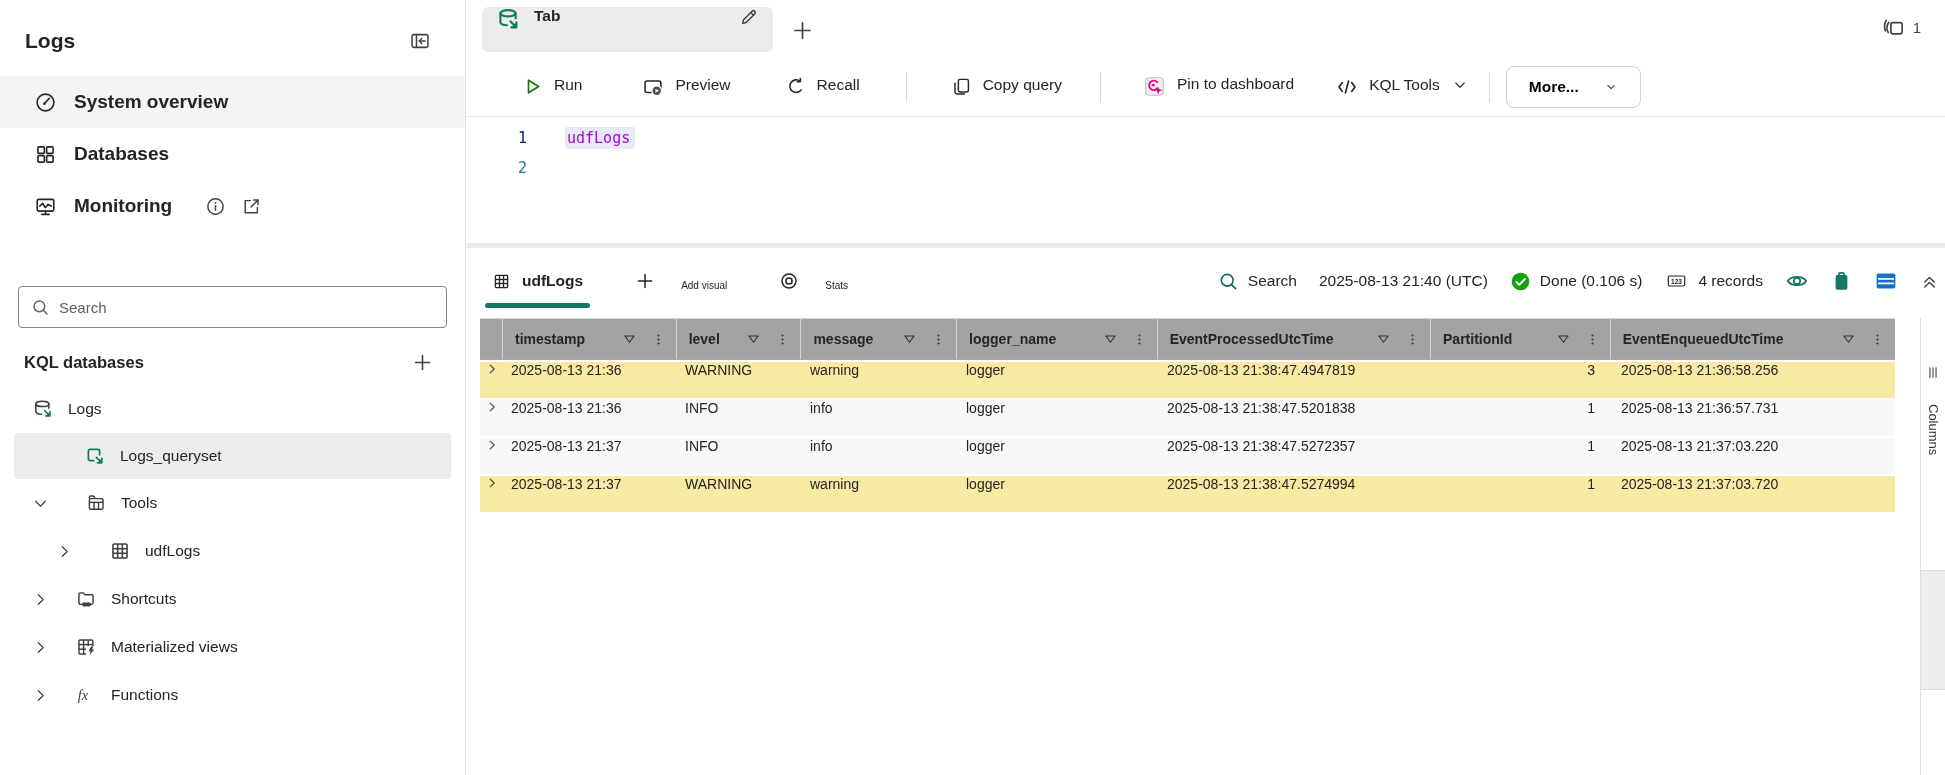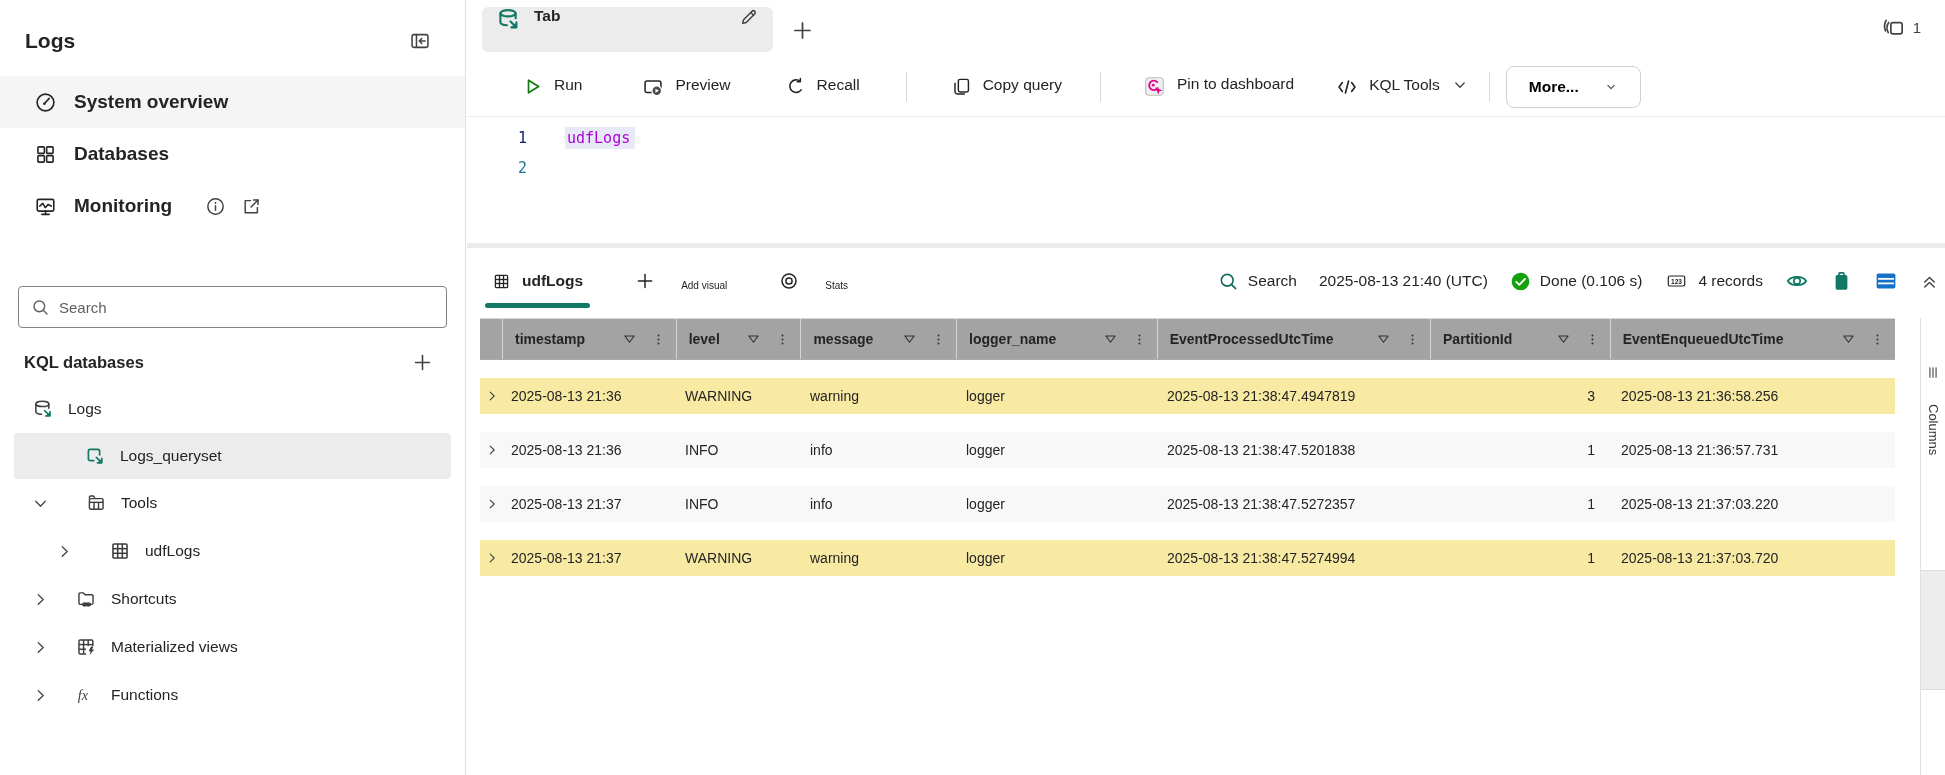--- a/index.html
+++ b/index.html
@@ -77,21 +77,21 @@
   .res-ic{color:var(--accent-teal);background:none;border:none;cursor:pointer;display:flex;padding:0}
 
   .grid-region{position:absolute;left:0;right:0;top:318px;bottom:0}
   .grid{position:absolute;left:13px;top:0;width:1415px}
   .grid-head{display:flex;height:42px;background:#a3a3a3;border-top:1px solid #d6d6d6;border-bottom:1px solid #a9a9a9;align-items:stretch}
   .gh-cell{display:flex;align-items:center;padding:0 10px 0 12px;font-size:14px;font-weight:700;cursor:pointer}
   .gh-cell + .gh-cell{border-left:1px solid #d4d4d4}
   .gh-cell .sp{flex:1}
   .gh-cell .funnel{color:#333;margin-right:14px}
   .gh-cell .kebab{color:#333}
-  .grid-row{display:flex;align-items:center;height:36px;margin-top:18px;background:#f8f8f8;font-size:14px;cursor:pointer}
+  .grid-row{display:flex;align-items:flex-start;height:36px;margin-top:2px;background:#f8f8f8;font-size:14px;cursor:pointer}
   .grid-row.hl{background:var(--row-highlight)}
   .gr-exp{display:flex;align-items:center;padding-left:5px;color:#424242}
   .gr-cell{padding-left:12px;white-space:nowrap;overflow:hidden}
   .gr-cell.num{text-align:right;padding-left:0;padding-right:14px}
   .w0{width:19px}.w1{width:174px}.w2{width:125px}.w3{width:156px}.w4{width:201px}.w5{width:274px}.w6{width:180px}.w7{width:286px}
 
   .col-panel{position:absolute;right:0;top:0;bottom:0;width:25px;border-left:1px solid #e0e0e0;background:#fff;cursor:pointer}
   .col-panel .vbars{position:absolute;top:46px;left:50%;transform:translateX(-50%);color:#424242}
   .col-panel .vlabel{position:absolute;top:86px;left:50%;transform:translateX(-50%);writing-mode:vertical-rl;font-size:13px;color:#333}
   .col-panel .thumb{position:absolute;top:252px;left:0;right:0;height:120px;background:#ededed;border-top:1px solid #dcdcdc;border-bottom:1px solid #dcdcdc}

